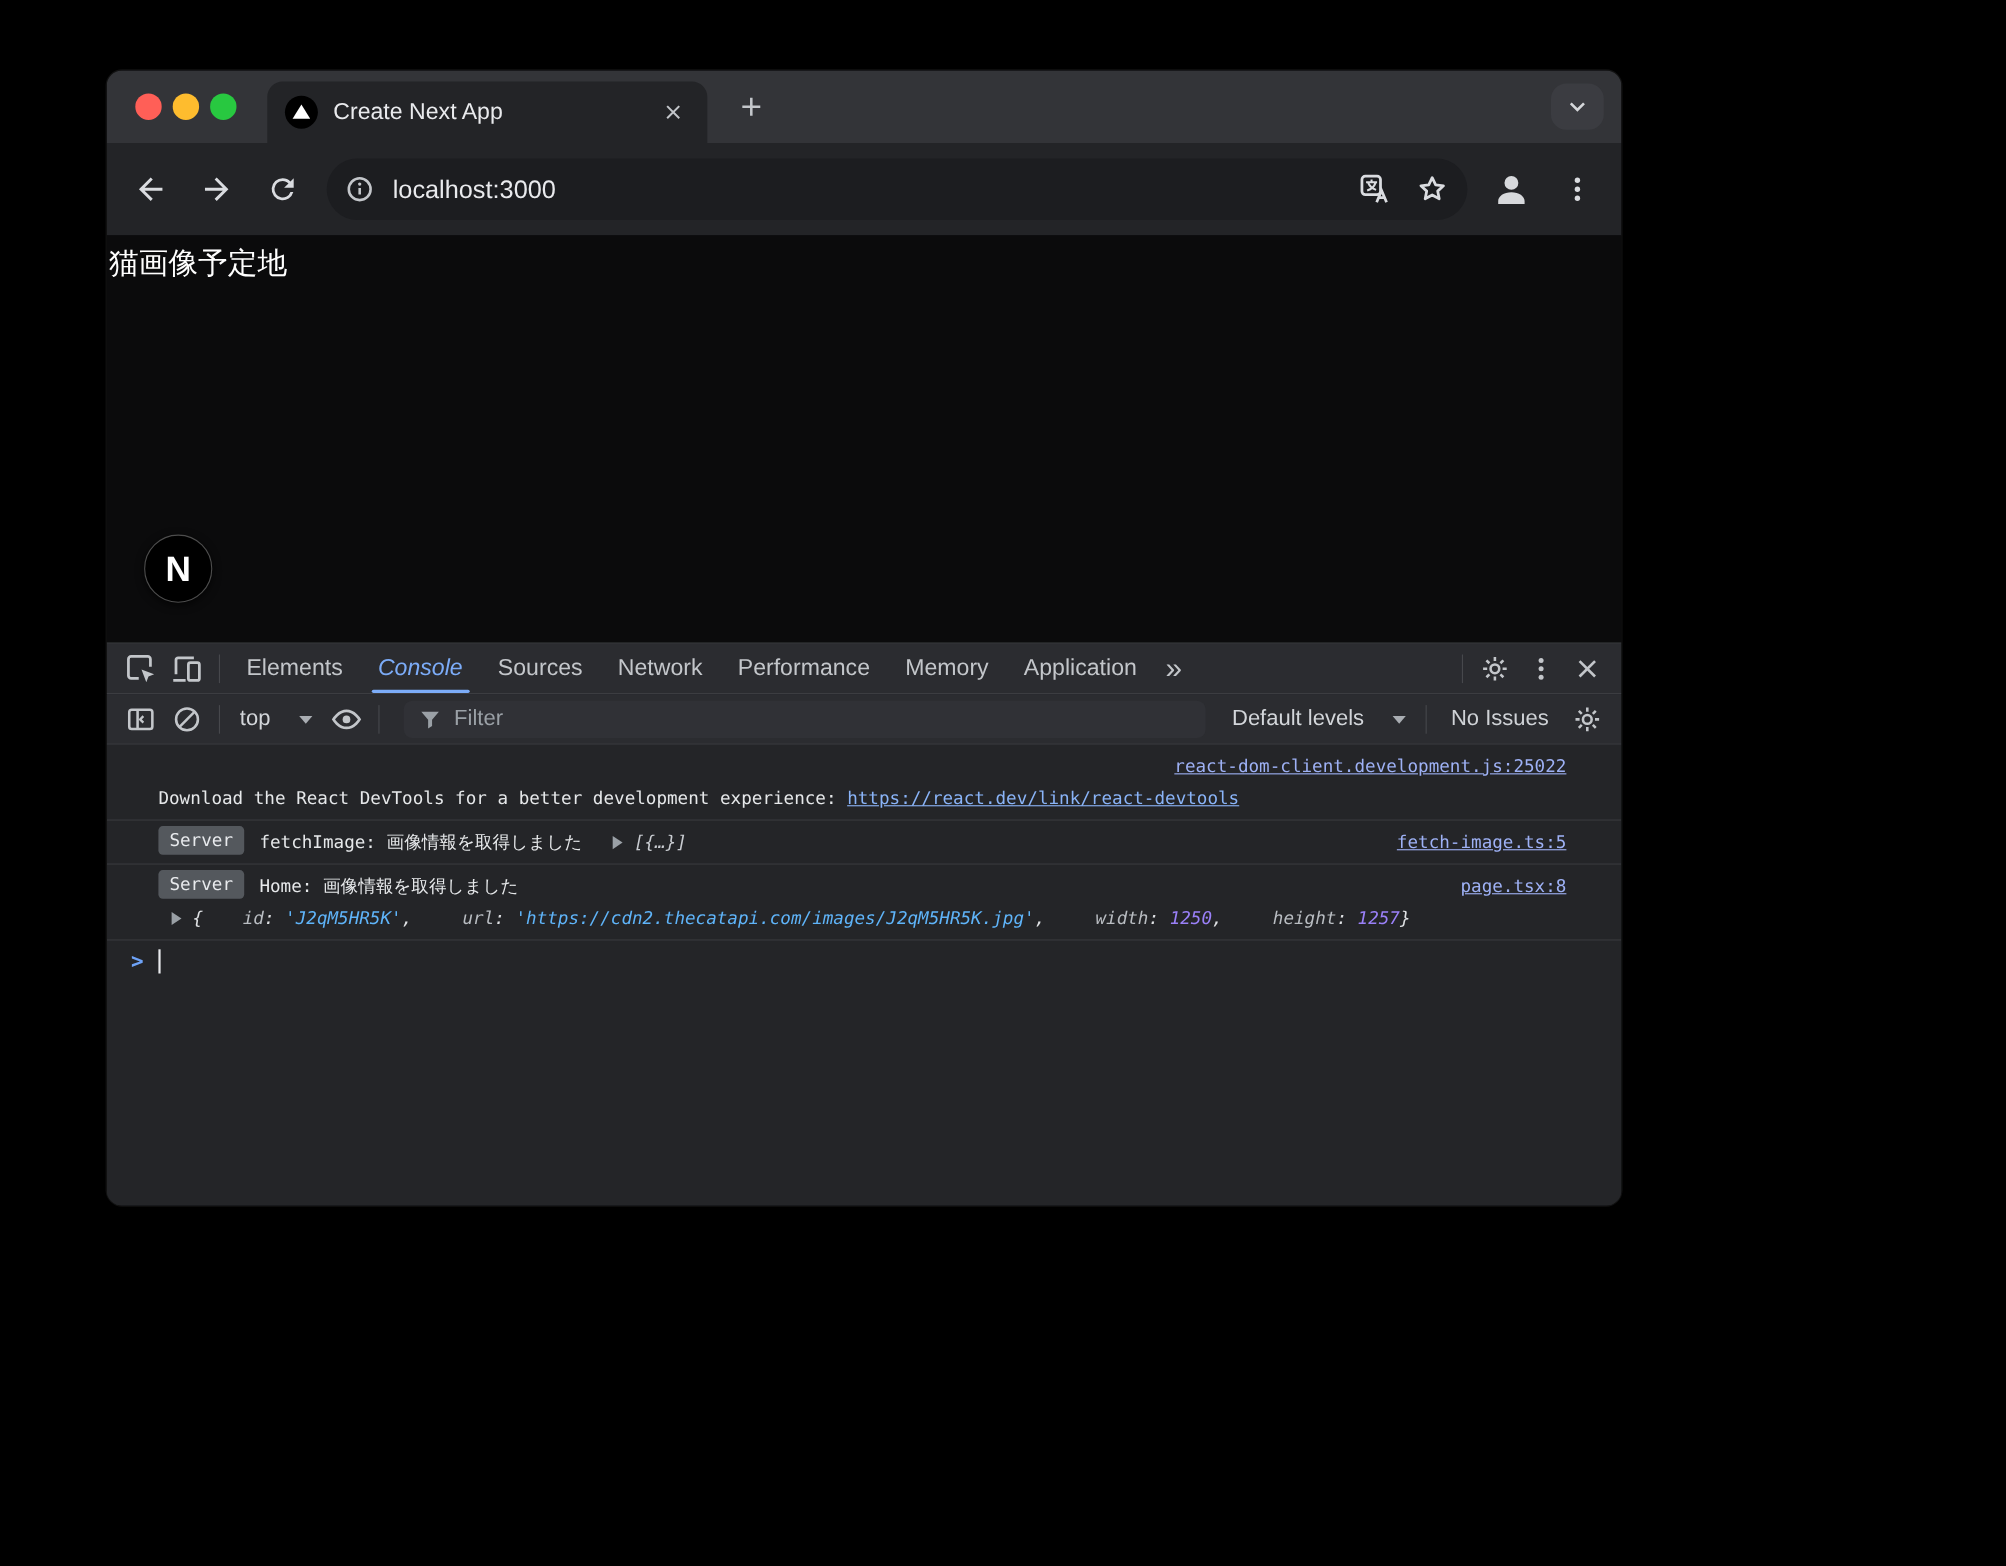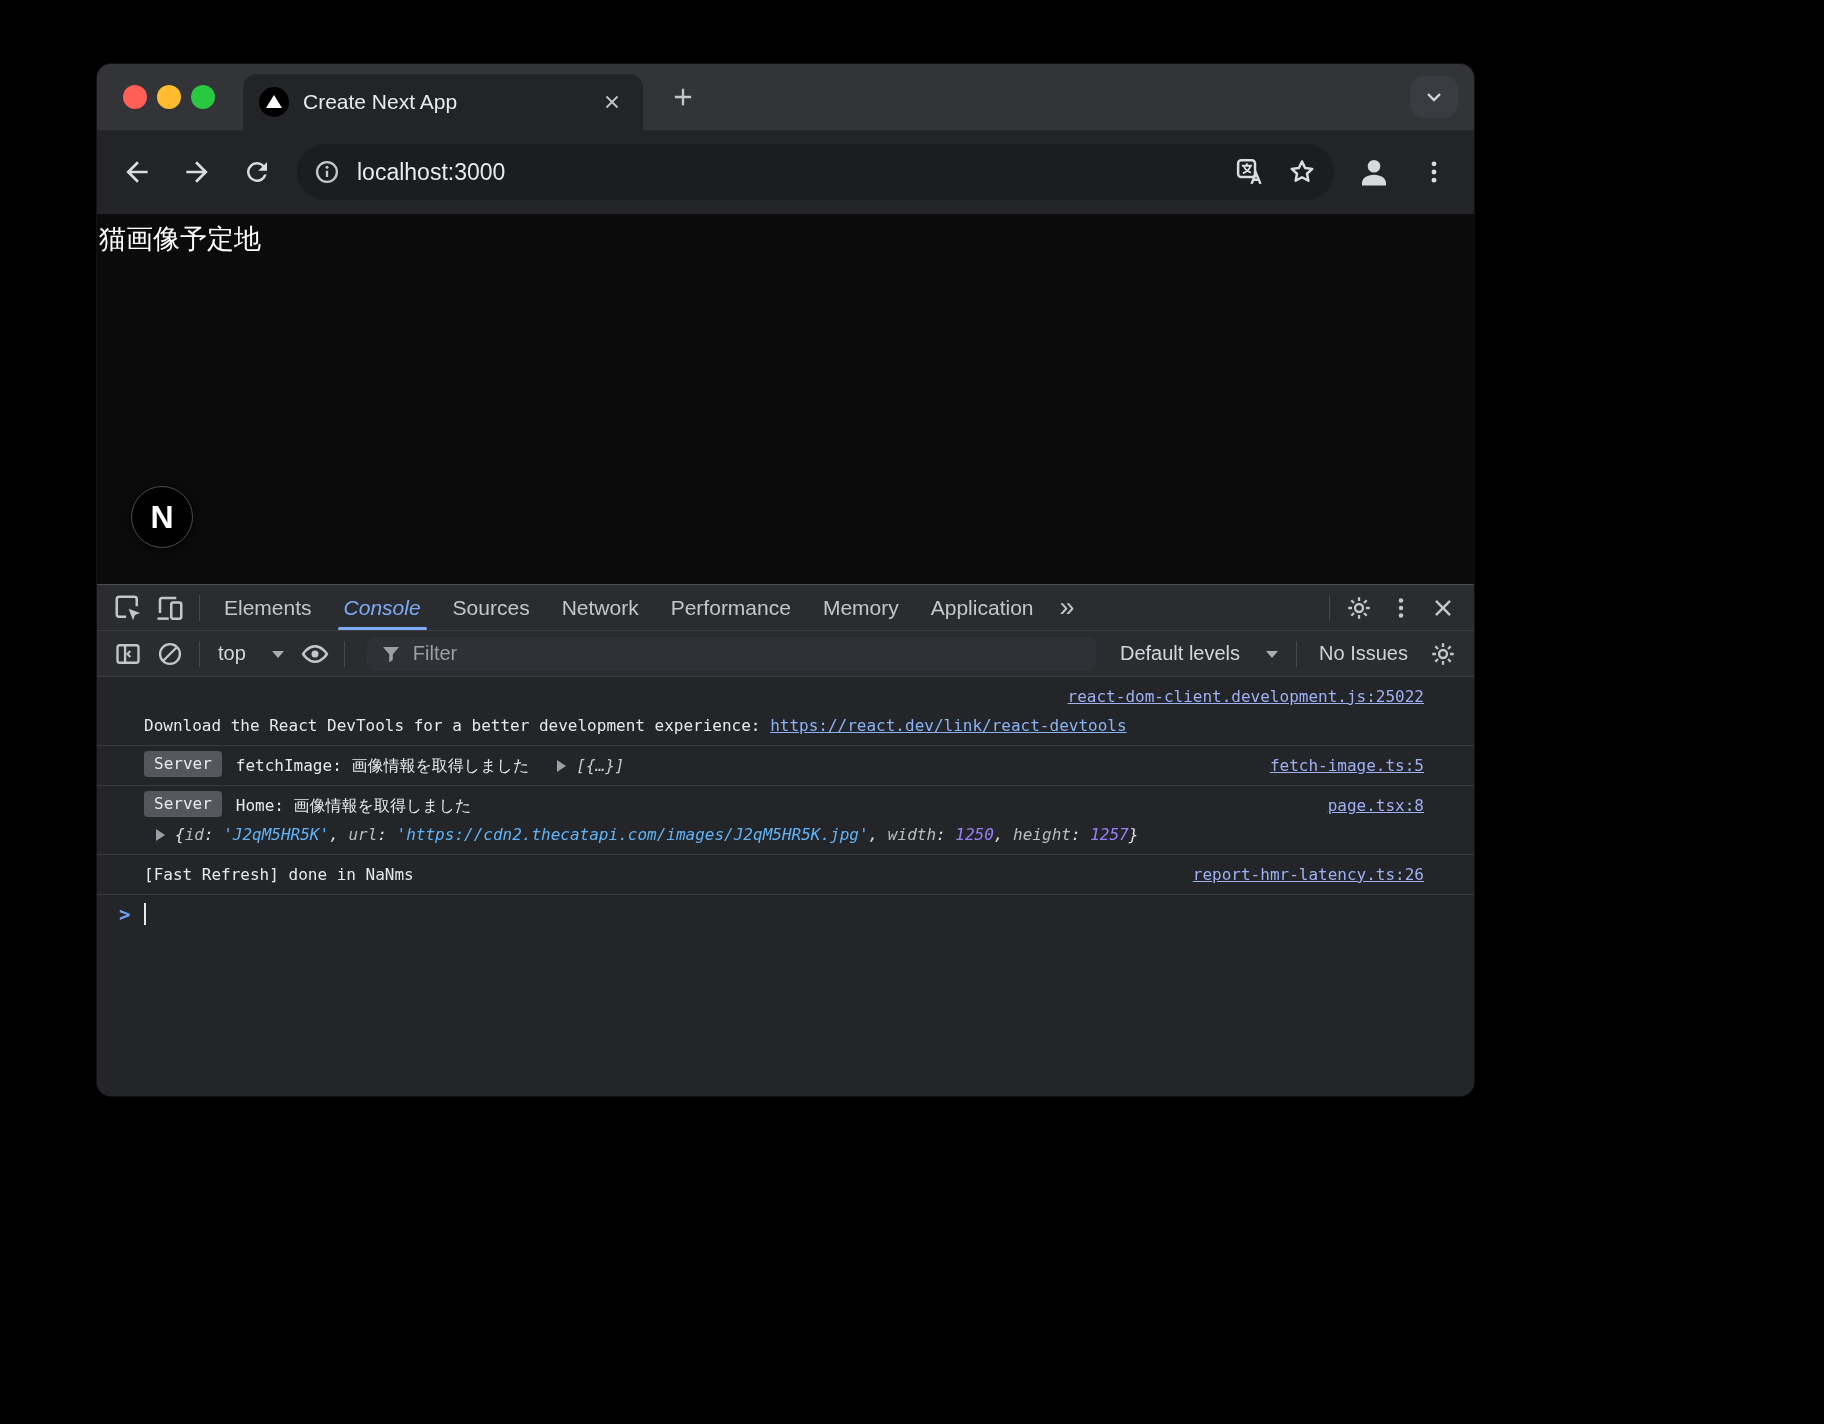--- a/index.html
+++ b/index.html
@@ -74,21 +74,21 @@
   .flexline .srclink { margin-left:auto; padding-left:24px; }
   .msglink { color:#8ab4f8; text-decoration:underline; cursor:pointer; }
   .badge { display:inline-block; background:#54585d; color:#e8eaed; border-radius:4px; padding:0 10px;
            margin-right:14px; line-height:26px; font-size:16px; }
   .expand-tri { width:0; height:0; border-left:9px solid #9aa0a6; border-top:6px solid transparent;
                 border-bottom:6px solid transparent; display:inline-block; margin:0 10px 0 28px; flex:0 0 auto; align-self:center; }
   .objline .expand-tri { margin:0 10px 0 12px; }
   .preview { font-style:italic; color:#c9ccd1; }
   .objline { white-space:nowrap; display:flex; align-items:center; }
   .obj { font-style:italic; }
-  .tok-punct { color:#dfe1e4; } .tok-key { color:#b9bdc2; } .tok-str { color:#5fb4f9; } .tok-num { color:#9a80f8; }
+  .tok-punct { color:#dfe1e4; } .tok-key { color:#b9bdc2;margin-left:36px; } .tok-str { color:#5fb4f9; } .tok-num { color:#9a80f8; }
   .prompt { padding:8px 50px 8px 22px; display:flex; align-items:center; }
   .prompt-chevron { color:#6ea3f8; font-weight:700; font-size:19px; }
   .prompt-chevron::before { content:">"; }
   .cursor { width:2px; height:22px; background:#e8eaed; margin-left:14px; display:inline-block; }
 
   svg { display:block; }
 </style>
 </head>
 <body>
 
@@ -317,26 +317,20 @@
           <span class="badge">Server</span>
           <span>Home: 画像情報を取得しました</span>
           <a class="srclink">page.tsx:8</a>
         </div>
         <div class="objline">
           <span class="expand-tri"></span>
           <span class="obj"><span class="tok-punct">{</span><span class="tok-key">id</span><span class="tok-punct">: </span><span class="tok-str">'J2qM5HR5K'</span><span class="tok-punct">, </span><span class="tok-key">url</span><span class="tok-punct">: </span><span class="tok-str">'https://cdn2.thecatapi.com/images/J2qM5HR5K.jpg'</span><span class="tok-punct">, </span><span class="tok-key">width</span><span class="tok-punct">: </span><span class="tok-num">1250</span><span class="tok-punct">, </span><span class="tok-key">height</span><span class="tok-punct">: </span><span class="tok-num">1257</span><span class="tok-punct">}</span></span>
         </div>
       </div>
 
-      <div class="crow">
-        <div class="flexline">
-          <span>[Fast Refresh] done in NaNms</span>
-          <a class="srclink">report-hmr-latency.ts:26</a>
-        </div>
-      </div>
 
       <div class="prompt">
         <span class="prompt-chevron"></span>
         <span class="cursor"></span>
       </div>
 
     </div>
   </div>
 </div>
 

